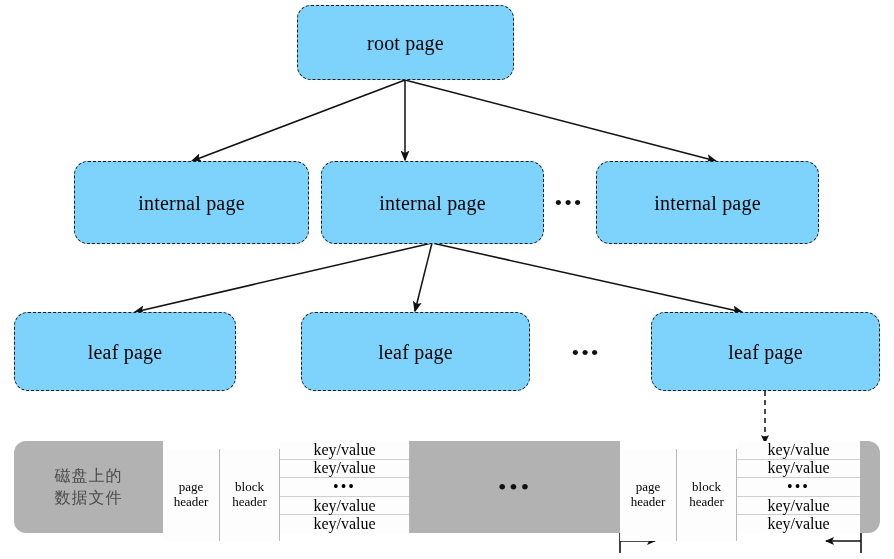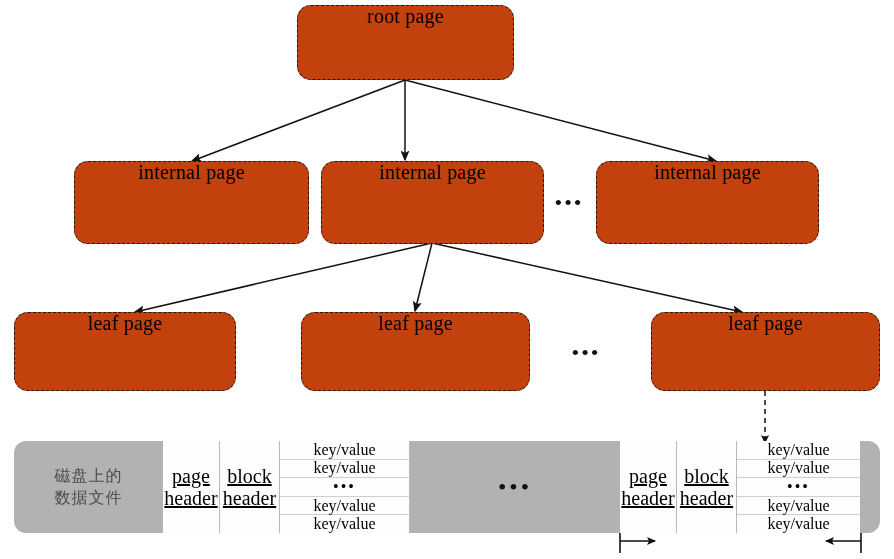--- a/index.html
+++ b/index.html
@@ -8,22 +8,22 @@
     font-family:"Liberation Serif","DejaVu Serif",serif;
     color:#000000;
   }
   #stage{position:absolute;left:0;top:0;width:894px;height:559px;}
 
   
   .node{
     position:absolute;
     border:1.6px dashed #1a1a1a;
     border-radius:14px;
-    background:#c2410c;
-    display:flex;justify-content:center;
+    background:#7dd3fc;
+    display:flex;align-items:center;justify-content:center;
     font-size:20px;
     line-height:1;
     letter-spacing:.2px;
     box-sizing:border-box;
     z-index:3;
   }
   .node-label{pointer-events:none;}
 
   
   .ellipsis{
@@ -53,26 +53,26 @@
     left:0;width:149px;
     border-radius:12px 0 0 12px;
   }
   #gray-mid{
     left:396px;width:210px;border-radius:0;
   }
   #gray-right{
     left:846px;width:20px;border-radius:0 12px 12px 0;
   }
   .diskcell{
-    position:absolute;top:0;height:92px;
+    position:absolute;top:8px;height:92px;
     background:#fdfdfd;
     border-right:1px solid #b9b9b9;
     box-sizing:border-box;
     display:flex;flex-direction:column;align-items:center;justify-content:center;
-    font-size:20px;line-height:1.12;text-decoration:underline;
+    font-size:13px;line-height:1.12;
   }
   .kvcell{
     position:absolute;top:0;height:92px;
     background:#fdfdfd;
     box-sizing:border-box;
     display:flex;flex-direction:column;
     justify-content:space-between;
     border-right:1px solid #b9b9b9;
   }
   .kvrow{

